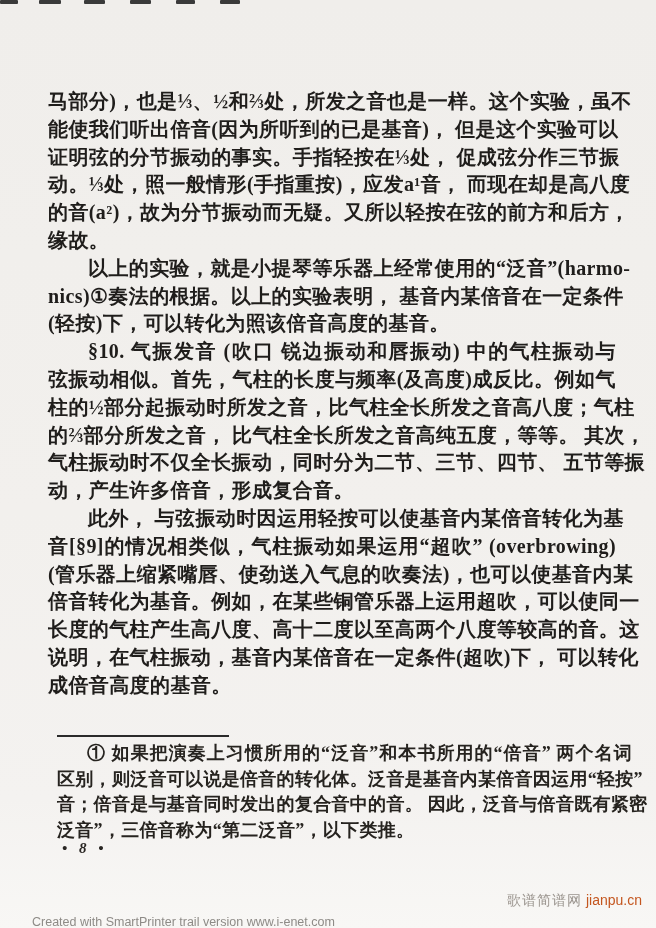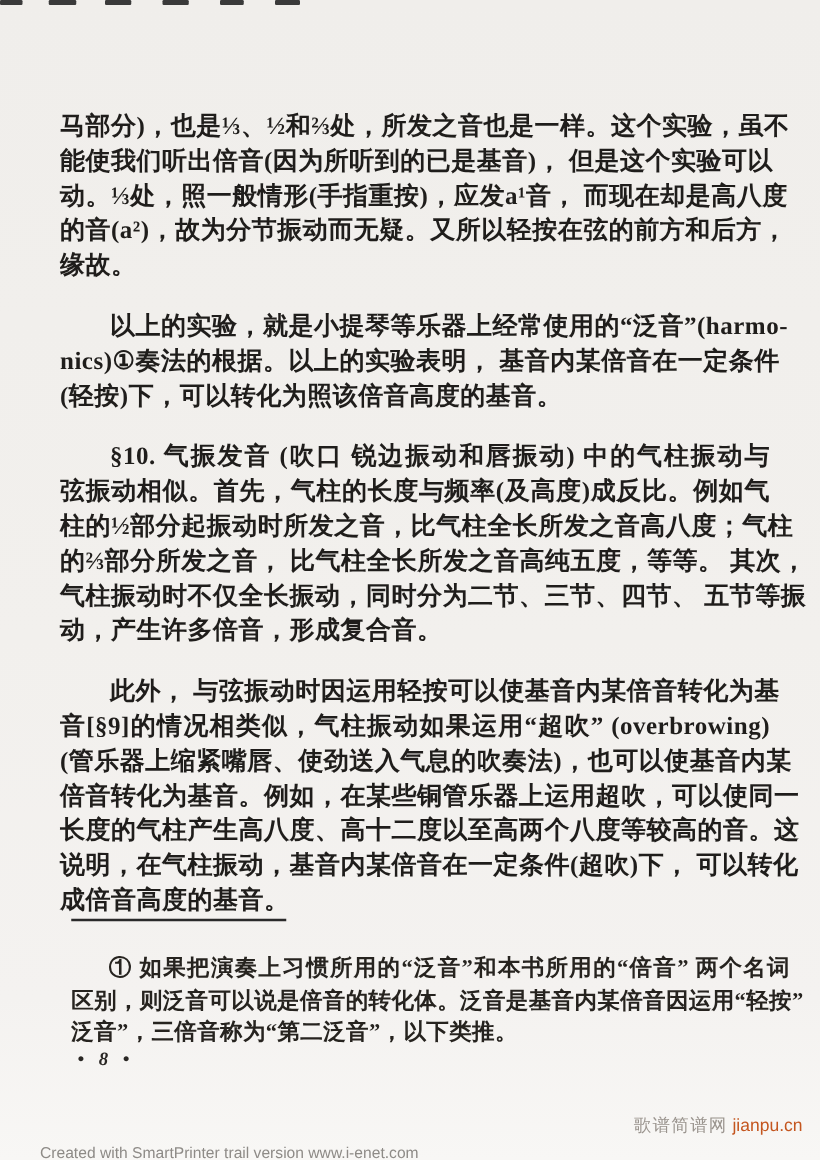--- a/index.html
+++ b/index.html
@@ -25,21 +25,21 @@
     font-size: 20px; line-height: 27.8px;
     font-weight: 600;
     letter-spacing: 0.4px;
   }
   .line {
     white-space: nowrap;
     text-align: justify;
     text-align-last: justify;
   }
   .line.short { text-align-last: left; }
-  .line.indent { padding-left: 40px; margin-top: 21px; }
+  .line.indent { padding-left: 40px; }
   .footnote-sep {
     position: absolute; left: 57px; top: 735px;
     width: 172px; height: 2px; background: #2a2a2a;
   }
   .footnote {
     position: absolute; left: 57px; top: 741px; width: 575px;
     color: #26231f;
     font-size: 18px; line-height: 25.5px;
     font-weight: 600;
     letter-spacing: 0.3px;
@@ -74,20 +74,21 @@
     <div class="artifact-dash" style="left:39px;  width:22px;"></div>
     <div class="artifact-dash" style="left:84px;  width:21px;"></div>
     <div class="artifact-dash" style="left:130px; width:21px;"></div>
     <div class="artifact-dash" style="left:176px; width:19px;"></div>
     <div class="artifact-dash" style="left:220px; width:20px;"></div>
   </div>
 
   <div class="body-text">
     <div class="line">马部分)，也是⅓、½和⅔处，所发之音也是一样。这个实验，虽不</div>
     <div class="line">能使我们听出倍音(因为所听到的已是基音)， 但是这个实验可以</div>
+    <div class="line">证明弦的分节振动的事实。手指轻按在⅓处， 促成弦分作三节振</div>
     <div class="line">动。⅓处，照一般情形(手指重按)，应发a¹音， 而现在却是高八度</div>
     <div class="line">的音(a²)，故为分节振动而无疑。又所以轻按在弦的前方和后方，</div>
     <div class="line short">缘故。</div>
     <div class="line indent">以上的实验，就是小提琴等乐器上经常使用的“泛音”(harmo-</div>
     <div class="line">nics)①奏法的根据。以上的实验表明， 基音内某倍音在一定条件</div>
     <div class="line short">(轻按)下，可以转化为照该倍音高度的基音。</div>
     <div class="line indent">§10.  气振发音 (吹口 锐边振动和唇振动) 中的气柱振动与</div>
     <div class="line">弦振动相似。首先，气柱的长度与频率(及高度)成反比。例如气</div>
     <div class="line">柱的½部分起振动时所发之音，比气柱全长所发之音高八度；气柱</div>
     <div class="line">的⅔部分所发之音， 比气柱全长所发之音高纯五度，等等。 其次，</div>
@@ -99,20 +100,21 @@
     <div class="line">倍音转化为基音。例如，在某些铜管乐器上运用超吹，可以使同一</div>
     <div class="line">长度的气柱产生高八度、高十二度以至高两个八度等较高的音。这</div>
     <div class="line">说明，在气柱振动，基音内某倍音在一定条件(超吹)下， 可以转化</div>
     <div class="line short">成倍音高度的基音。</div>
   </div>
 
   <div class="footnote-sep"></div>
   <div class="footnote">
     <div class="line indent">①  如果把演奏上习惯所用的“泛音”和本书所用的“倍音” 两个名词</div>
     <div class="line">区别，则泛音可以说是倍音的转化体。泛音是基音内某倍音因运用“轻按”</div>
+    <div class="line">音；倍音是与基音同时发出的复合音中的音。 因此，泛音与倍音既有紧密</div>
     <div class="line short">泛音”，三倍音称为“第二泛音”，以下类推。</div>
   </div>
 
   <div class="page-number">•  8  •</div>
 
   <div class="footer-left">Created with SmartPrinter trail version www.i-enet.com</div>
   <div class="footer-right">
     <span class="site-name">歌谱简谱网</span>
     <a href="#" class="site-url" style="color: rgb(196, 86, 31);">jianpu.cn</a>
   </div>

